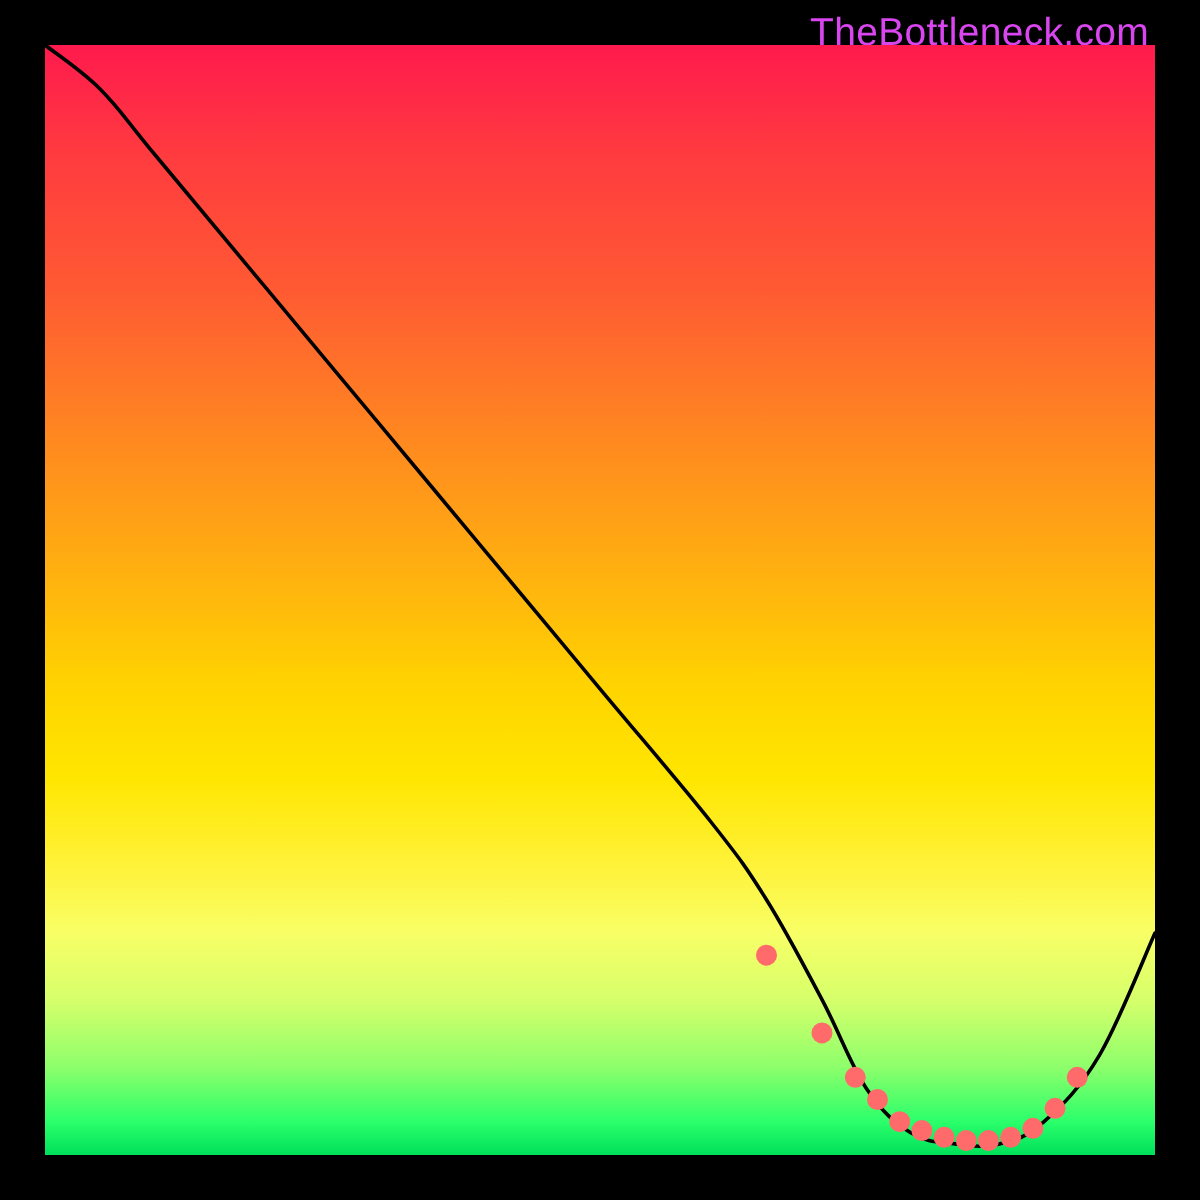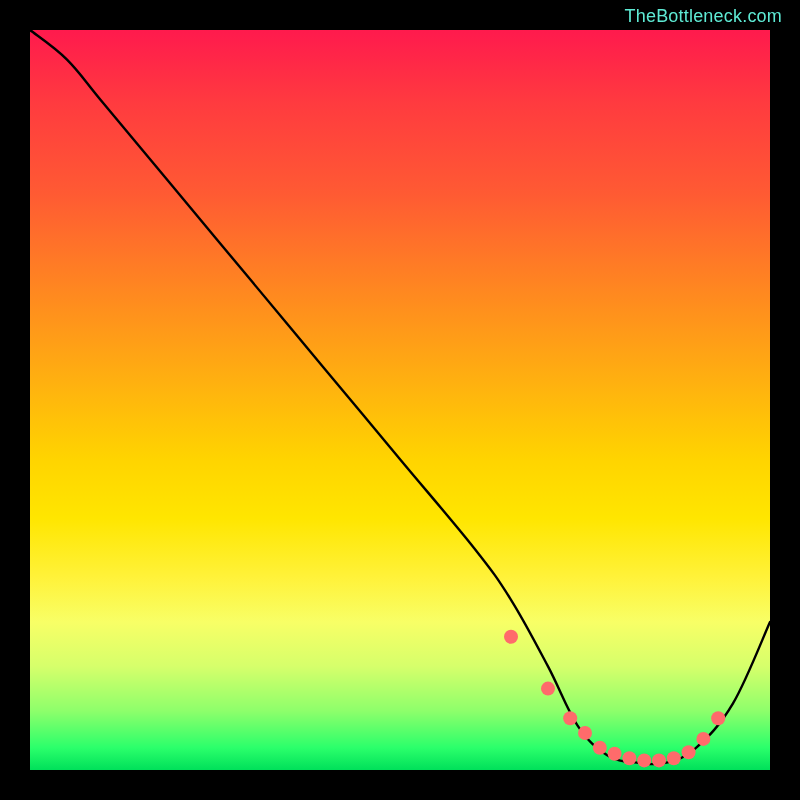--- a/index.html
+++ b/index.html
@@ -37,23 +37,23 @@
       #f8ff66 80%,
       #d6ff6b 86%,
       #8eff6b 92%,
       #2bff6b 97%,
       #00e05a 100%
     );
   }
   .attribution {
     position: absolute;
     top: 6px;
-    right: 18px;
-    color: #5eead4;
-    font-size: 18px;
+    right: 34px;
+    color: #d946ef;
+    font-size: 26px;
     letter-spacing: 0.2px;
     font-weight: 500;
   }
   svg.curve {
     position: absolute;
     left: 0;
     top: 0;
     width: 740px;
     height: 740px;
     overflow: visible;

